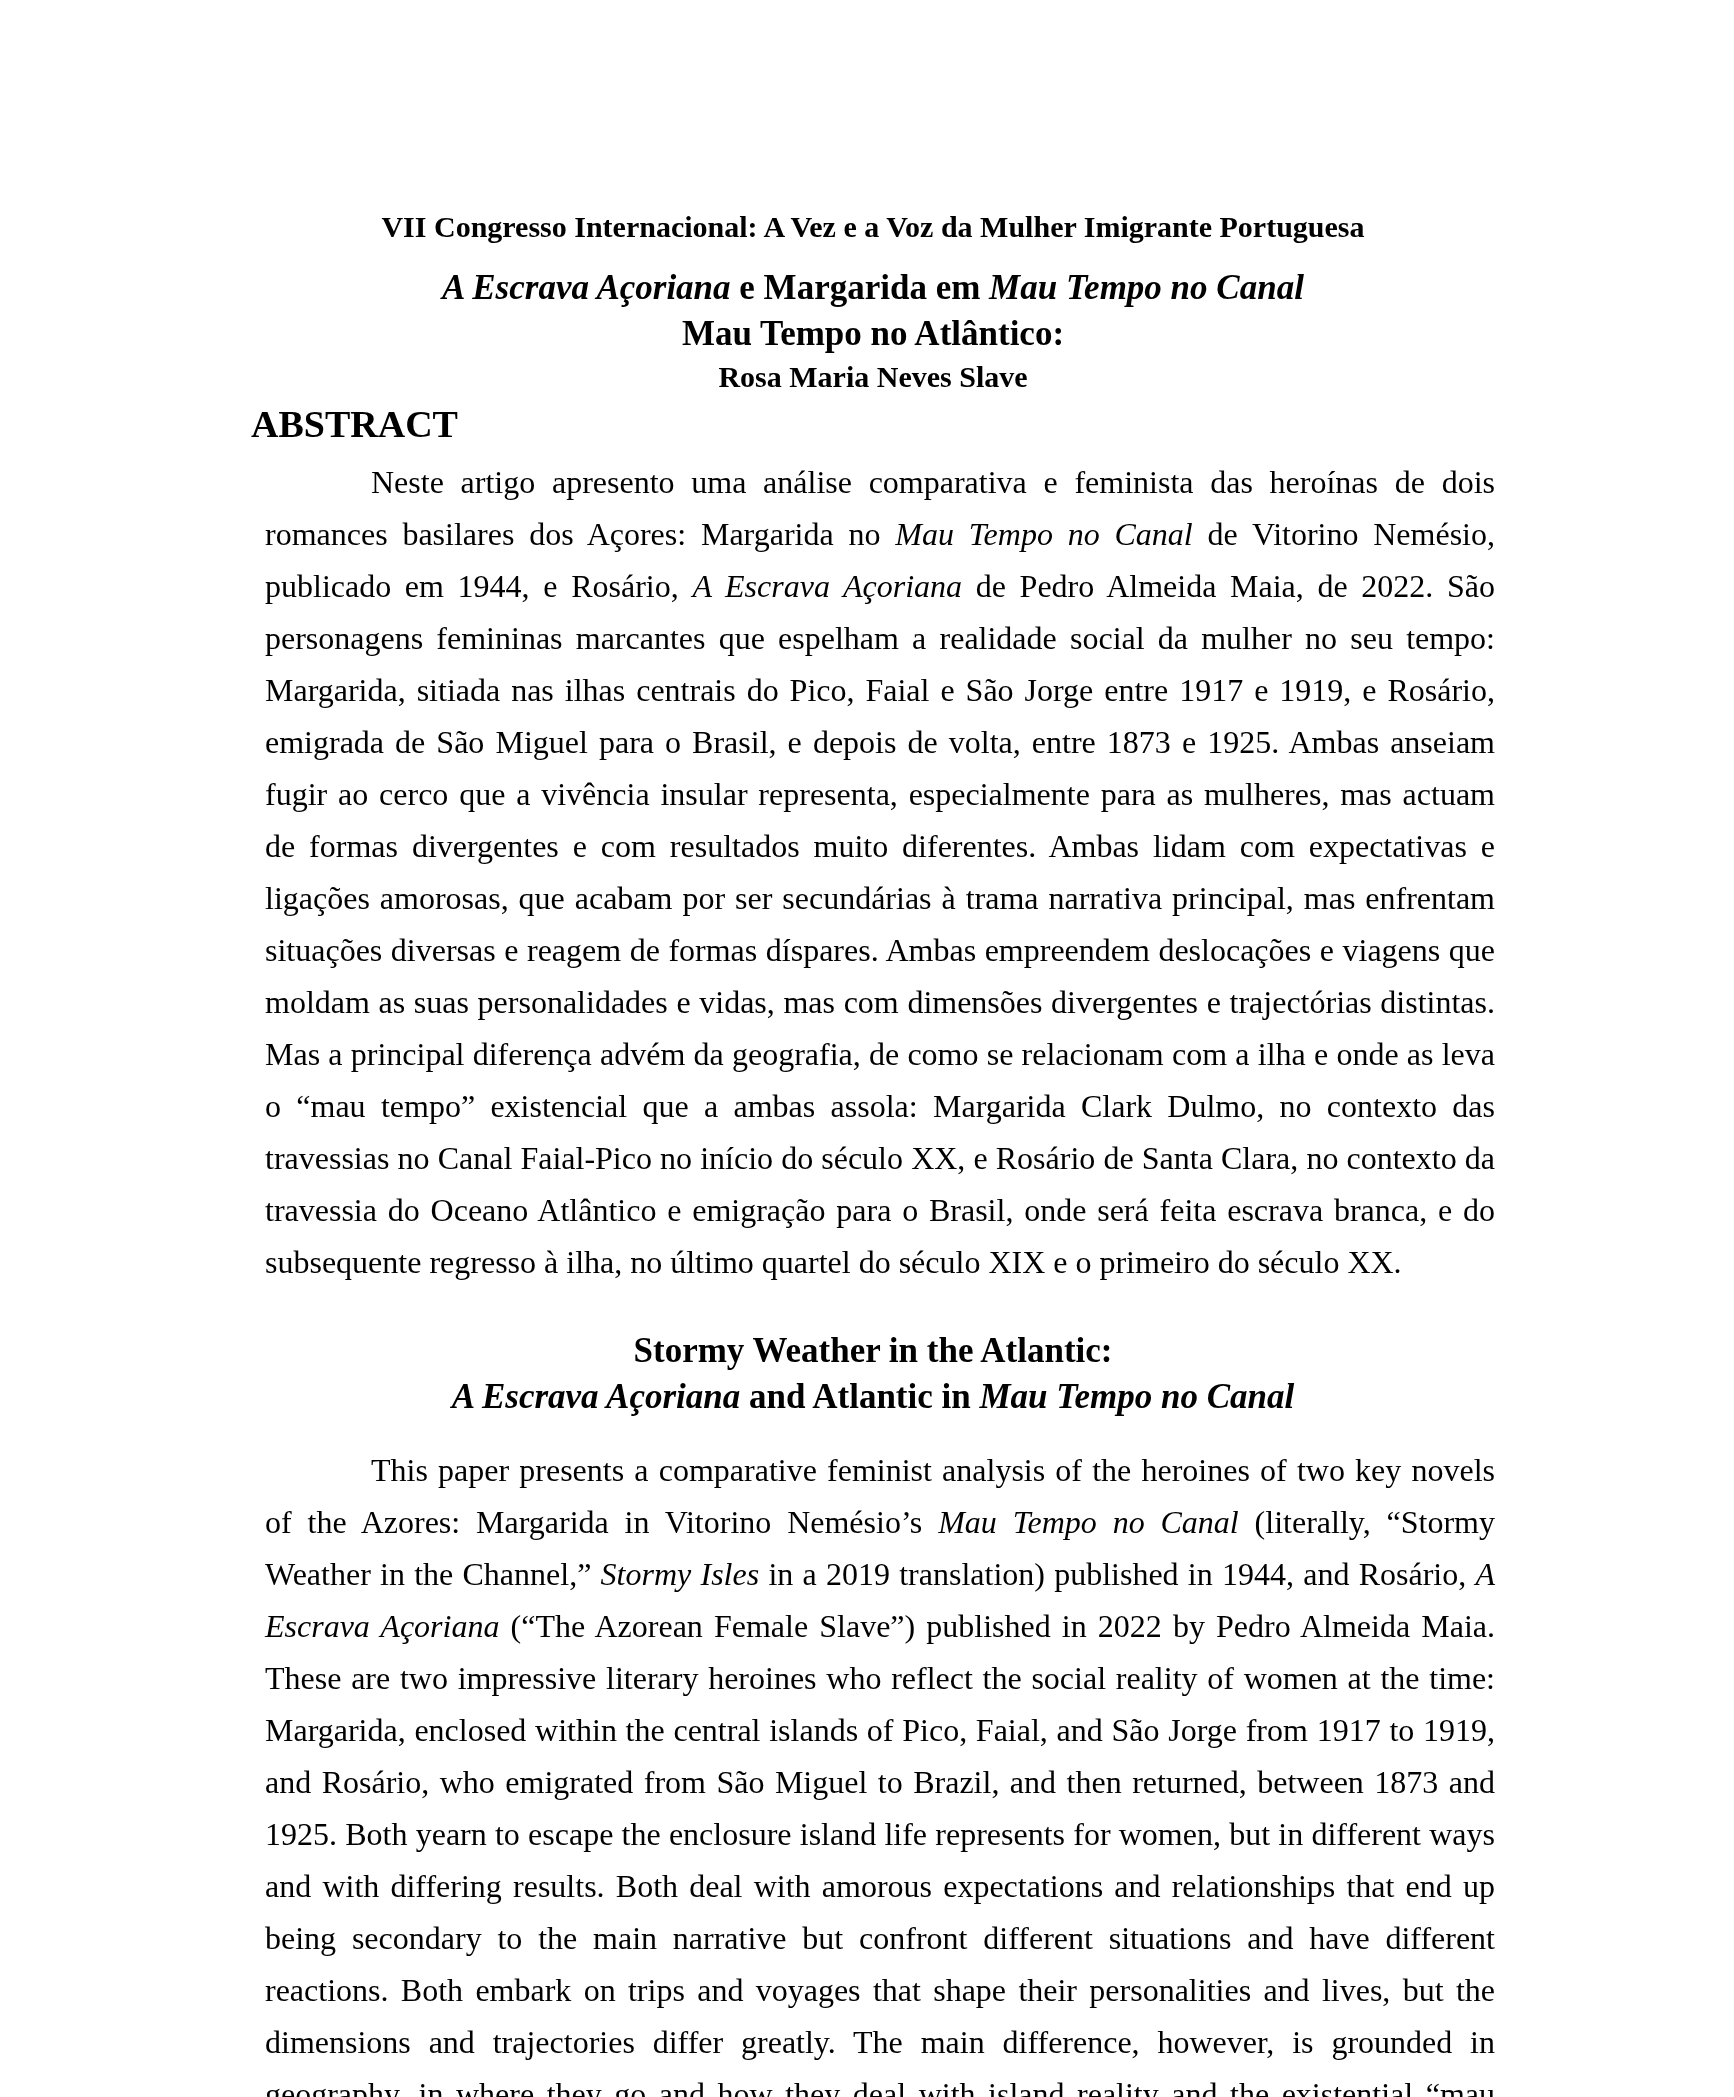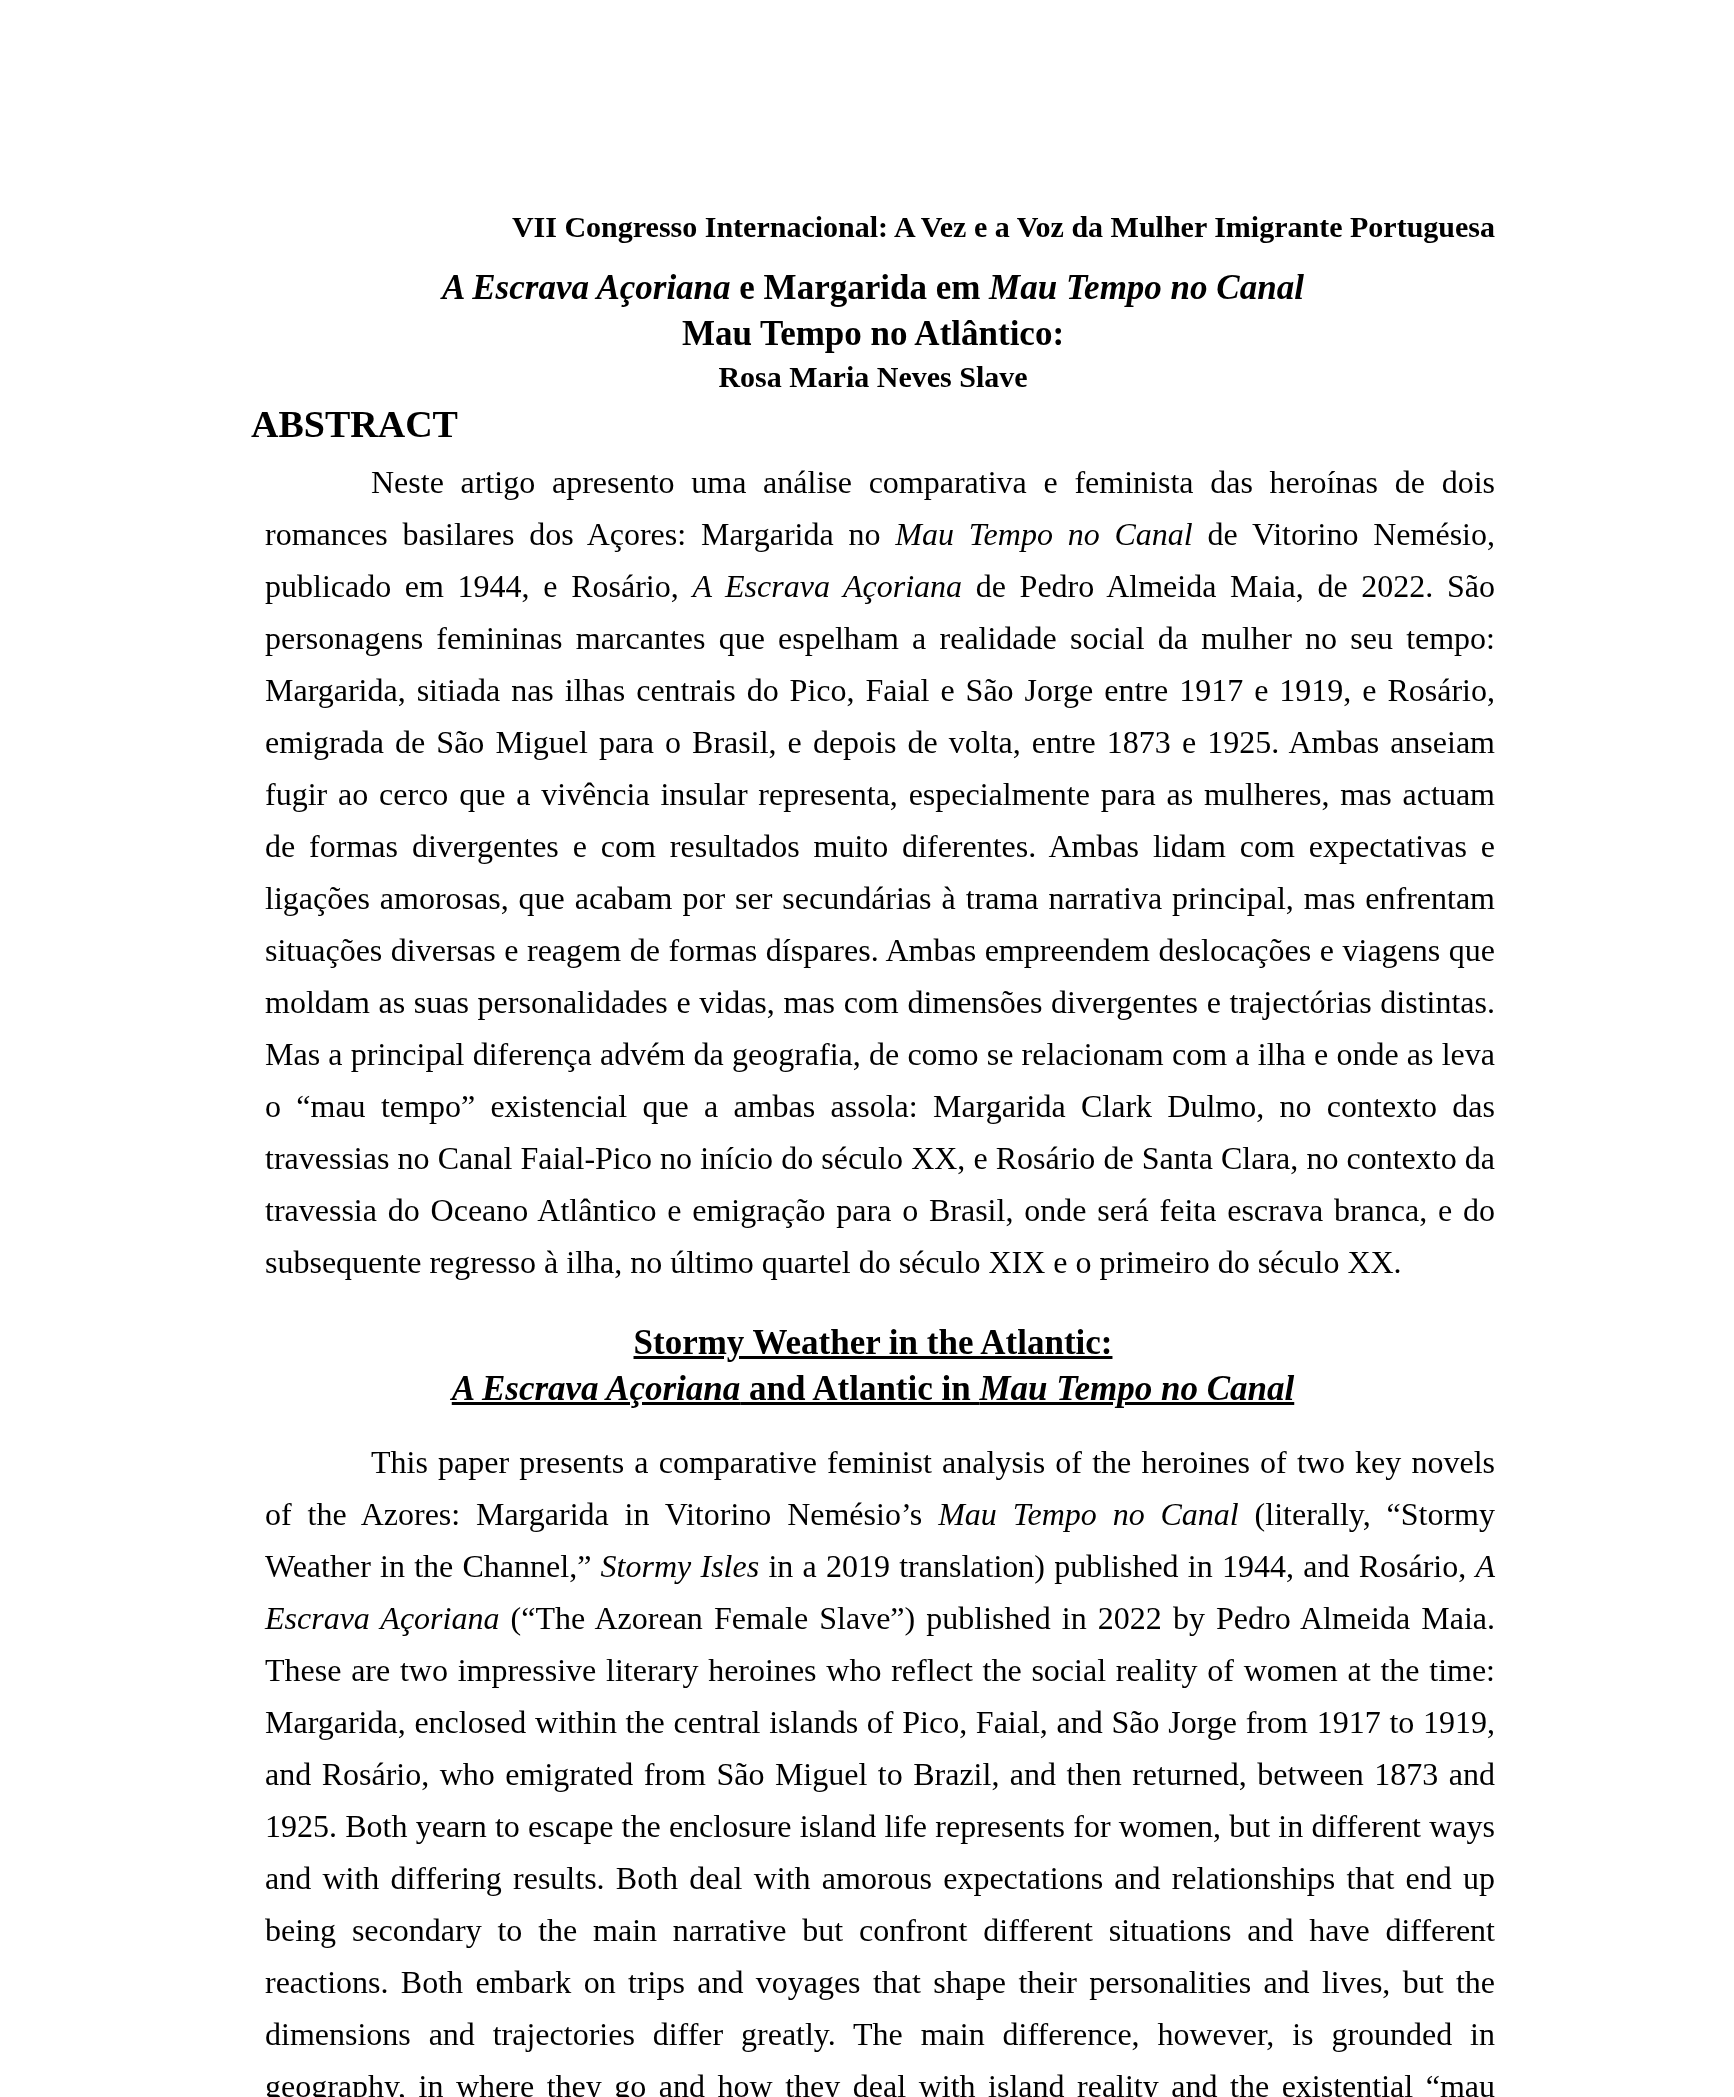--- a/index.html
+++ b/index.html
@@ -11,21 +11,21 @@
     color: #000000;
     overflow: hidden;
   }
   .page {
     position: absolute;
     left: 251px;
     top: 205px;
     width: 1244px;
   }
   .conf-header {
-    text-align: right;
+    text-align: center;
     font-weight: bold;
     font-size: 30px;
     line-height: 44px;
   }
   .title-block {
     text-align: center;
     font-weight: bold;
     margin-top: 16px;
   }
   .title-line {
@@ -43,21 +43,21 @@
     margin-top: 6px;
   }
   .para {
     font-size: 32px;
     line-height: 52px;
     text-align: justify;
     text-indent: 106px;
     margin: 11px 0 0 14px;
   }
   .para-en { margin-top: 24px; }
-  .title-en { margin-top: 32px; text-decoration: underline; }
+  .title-en { margin-top: 40px; }
   em { font-style: italic; }
 </style>
 </head>
 <body>
 
 <div class="page">
 
   <div class="conf-header">
     <div>VII Congresso Internacional: A Vez e a Voz da Mulher Imigrante Portuguesa</div>
   </div>

